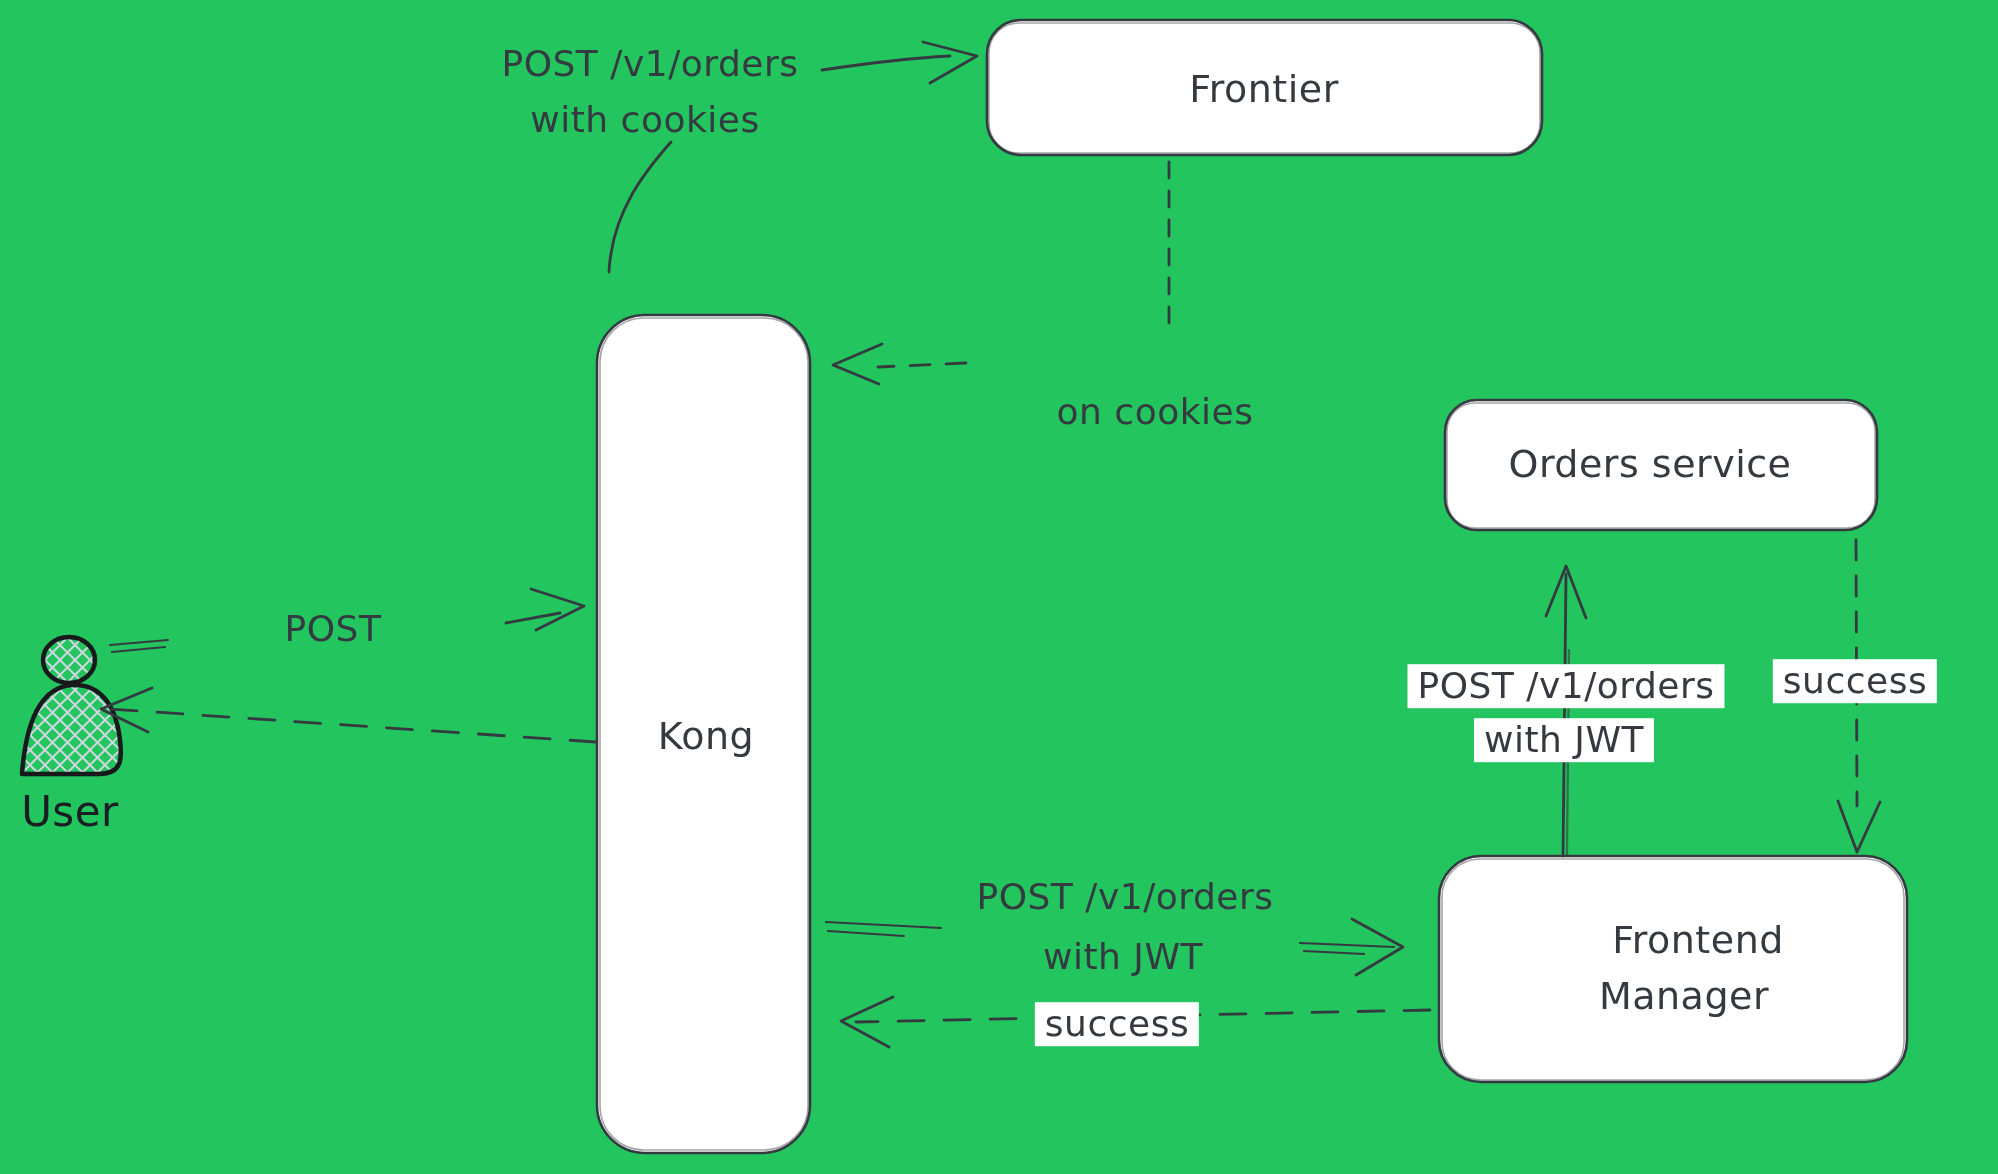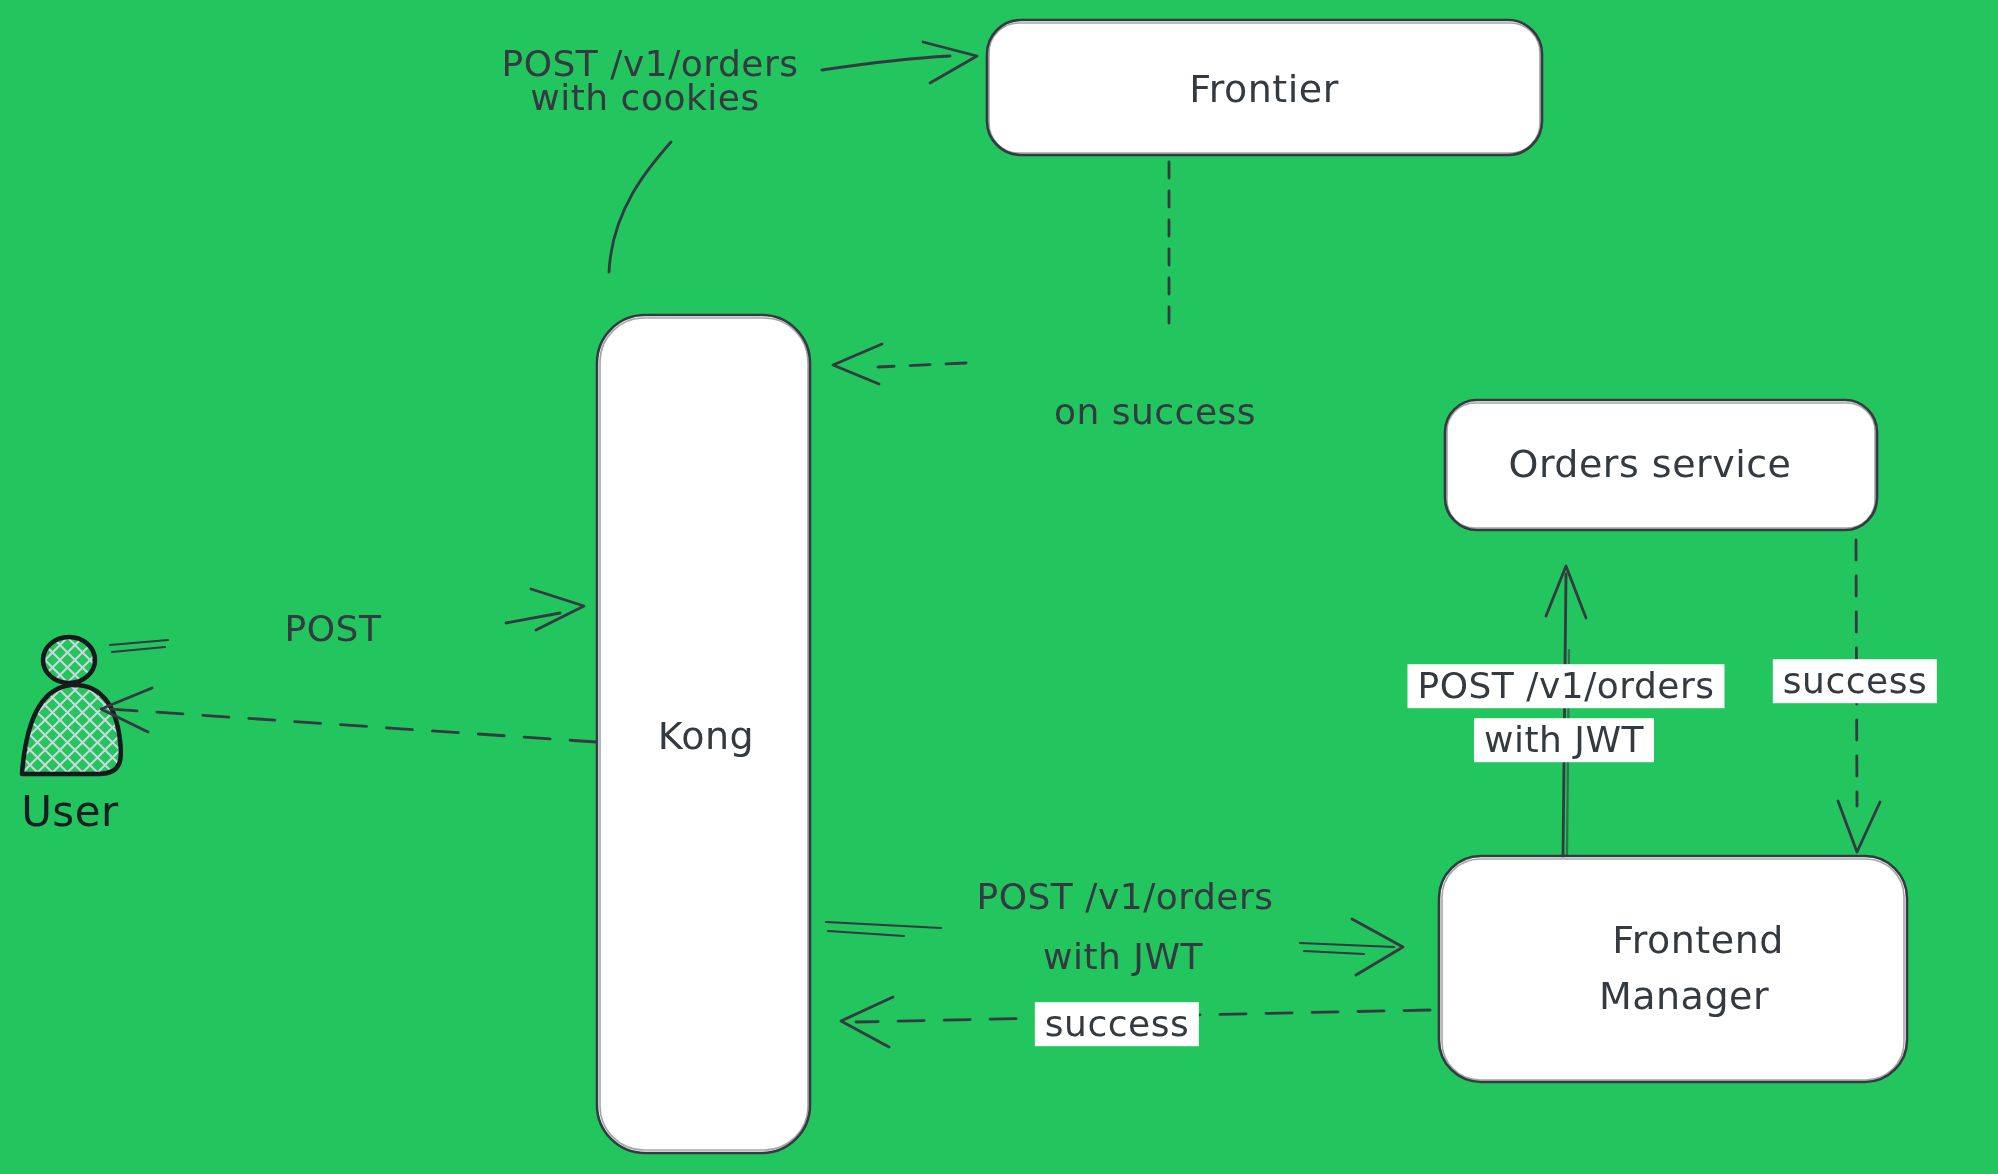--- a/index.html
+++ b/index.html
@@ -116,25 +116,25 @@
       <path class="ink" d="M1546 616 L1566 566 L1586 618"></path>
     </g>
 
     <g>
       <path class="ink dashM" d="M1856 540 L1857 806"></path>
       <path class="ink" d="M1838 801 L1857 852 L1880 802"></path>
     </g>
   </svg>
 
   <div class="lbl" style="left:650px; top:64px">POST /v1/orders</div>
-  <div class="lbl" style="left:645px; top:98px">with cookies</div>
+  <div class="lbl" style="left:645px; top:120px">with cookies</div>
 
   <div class="lbl node-lbl" style="left:1264px; top:90px">Frontier</div>
 
-  <div class="lbl" style="left:1155px; top:412px">on success</div>
+  <div class="lbl" style="left:1155px; top:412px">on cookies</div>
 
   <div class="lbl node-lbl" style="left:1650px; top:465px">Orders service</div>
 
   <div class="lbl" style="left:333px; top:629px">POST</div>
 
   <div class="lbl node-lbl" style="left:706px; top:737px">Kong</div>
 
   <div class="lbl user-lbl" style="left:70px; top:812px">User</div>
 
   <div class="lbl bg" style="left:1566px; top:686px">POST /v1/orders</div>

